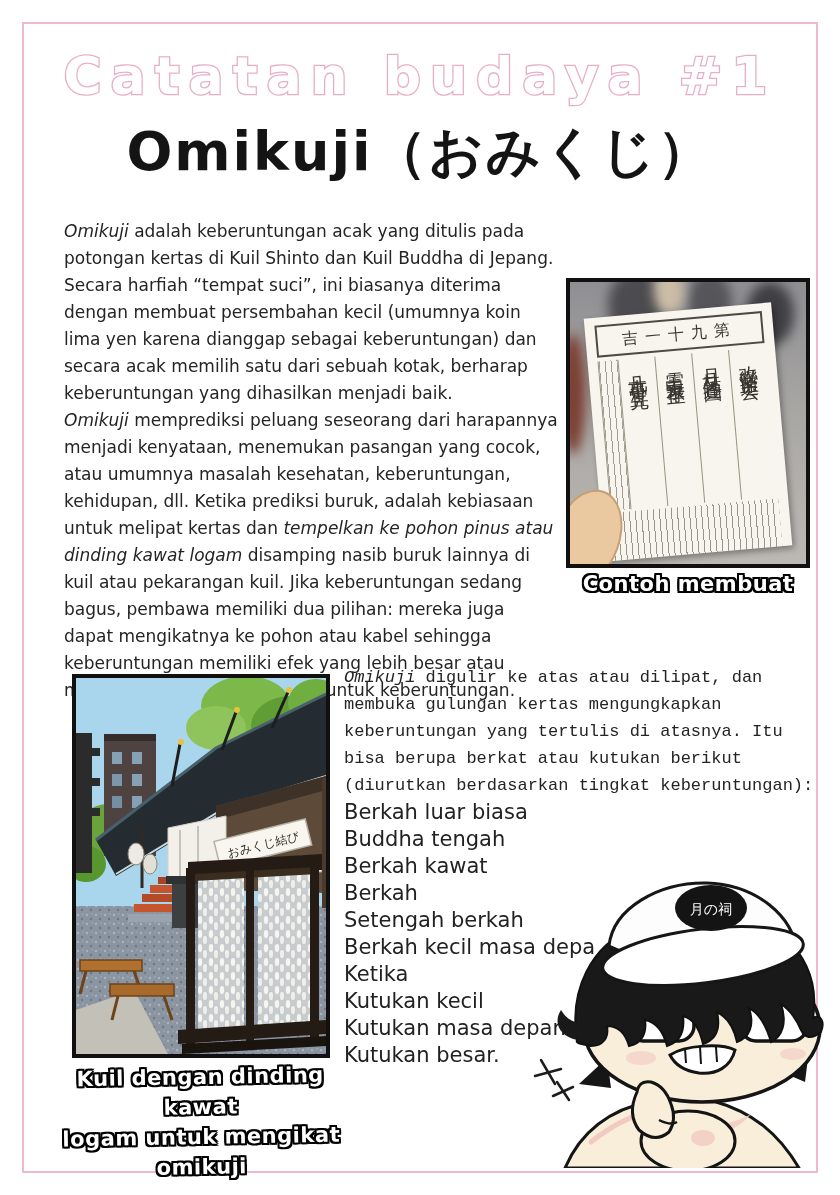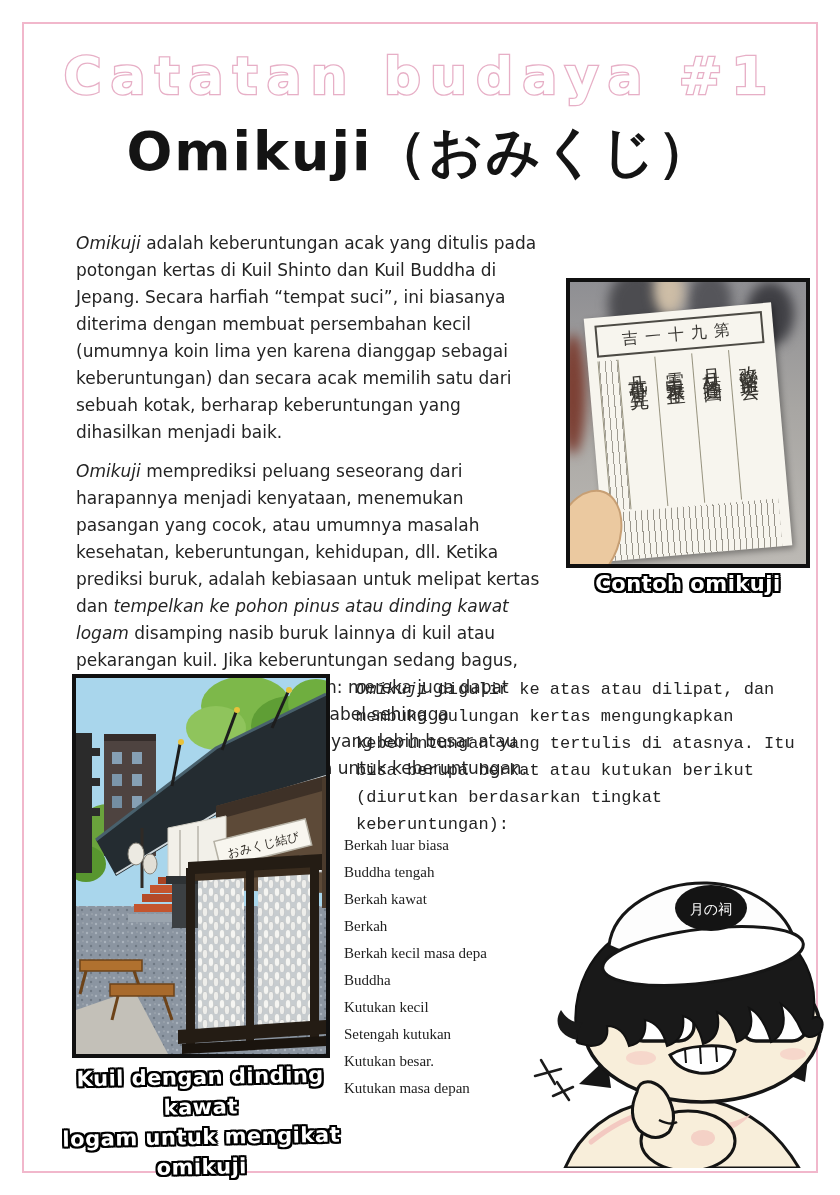--- a/index.html
+++ b/index.html
@@ -25,25 +25,25 @@
     font-family:"DejaVu Sans","Liberation Sans",sans-serif;
     font-size:52px;font-weight:bold;letter-spacing:9px;
     fill:#ffffff;stroke:var(--title-pink);stroke-width:2.6px;paint-order:stroke fill;
   }
   .main-title{
     position:absolute;left:0;top:116px;width:840px;text-align:center;
     font-size:54px;font-weight:bold;letter-spacing:2px;color:#141414;
   }
   
   .copy{font-size:17px;line-height:27px;color:#242424;}
-  .copy p{margin:12px;}
+  .copy p{margin:0;}
   .copy i{font-style:italic;}
   .col-left{position:absolute;left:64px;top:218px;width:494px;}
   .col-right-text{position:absolute;left:344px;top:664px;width:478px;font-family:Liberation Mono, monospace;}
-  .fortunes{position:absolute;left:344px;top:832px;width:260px;font-size:15px;line-height:27px;font-family:Liberation Serif, serif;}
+  .fortunes{position:absolute;left:344px;top:799px;width:260px;font-size:21px;line-height:27px;}
   
   .photo1{
     position:absolute;left:566px;top:278px;width:236px;height:282px;
     border:4px solid #101010;overflow:hidden;
     background:linear-gradient(180deg,#8f8f93 0%,#a8a6a3 45%,#bcb9b4 100%);
   }
   .blob{position:absolute;border-radius:50%;filter:blur(6px);}
   .slip{
     position:absolute;left:24px;top:28px;width:188px;height:244px;
     background:#f7f5ee;transform:rotate(-5deg);
@@ -116,21 +116,21 @@
       <div class="slip-col first">改變前途去</div>
       <div class="slip-col">月桂又逢圓</div>
       <div class="slip-col">雲中乗禄至</div>
       <div class="slip-col">凡事可宜先</div>
       <div class="slip-col" style="width:20px;background:repeating-linear-gradient(90deg,rgba(75,70,58,.5) 0 1px,transparent 1px 6px);"></div>
     </div>
     <div class="small-script"></div>
   </div>
   <div class="thumb"></div>
 </div>
-<div class="caption caption1">Contoh omikuji</div>
+<div class="caption caption1">Contoh membuat</div>
 
 <div class="photo2">
   <svg width="250" height="376" viewBox="0 0 250 376">
     <defs>
       <pattern id="gravel" width="9" height="9" patternUnits="userSpaceOnUse">
         <rect width="9" height="9" fill="#8b95a1"></rect>
         <circle cx="2" cy="3" r="1.2" fill="#aab3bd"></circle>
         <circle cx="6" cy="7" r="1.2" fill="#6e7883"></circle>
         <circle cx="7" cy="2" r="1" fill="#9aa2ac"></circle>
       </pattern>
@@ -254,26 +254,26 @@
 
 <div class="col-right-text copy">
   <p><i>Omikuji</i><span> digulir ke atas atau dilipat, dan membuka gulungan kertas mengungkapkan keberuntungan yang tertulis di atasnya. Itu bisa berupa berkat atau kutukan berikut (diurutkan berdasarkan tingkat keberuntungan):</span></p>
 </div>
 
 <div class="fortunes">
   <div>Berkah luar biasa</div>
   <div>Buddha tengah</div>
   <div>Berkah kawat</div>
   <div>Berkah</div>
+  <div>Setengah berkah</div>
   <div>Berkah kecil masa depa</div>
-  <div>Buddha</div>
+  <div>Ketika</div>
   <div>Kutukan kecil</div>
-  <div>Setengah kutukan</div>
+  <div>Kutukan masa depan</div>
   <div>Kutukan besar.</div>
-  <div>Kutukan masa depan</div>
 </div>
 
 <svg class="mascot" viewBox="0 0 300 298">
 
   <g stroke="#1c1c1c" stroke-width="2.5" stroke-linecap="round">
     <line x1="16" y1="190" x2="30" y2="214"></line>
     <line x1="10" y1="206" x2="36" y2="199"></line>
     <line x1="32" y1="212" x2="44" y2="230"></line>
     <line x1="28" y1="226" x2="48" y2="217"></line>
   </g>

